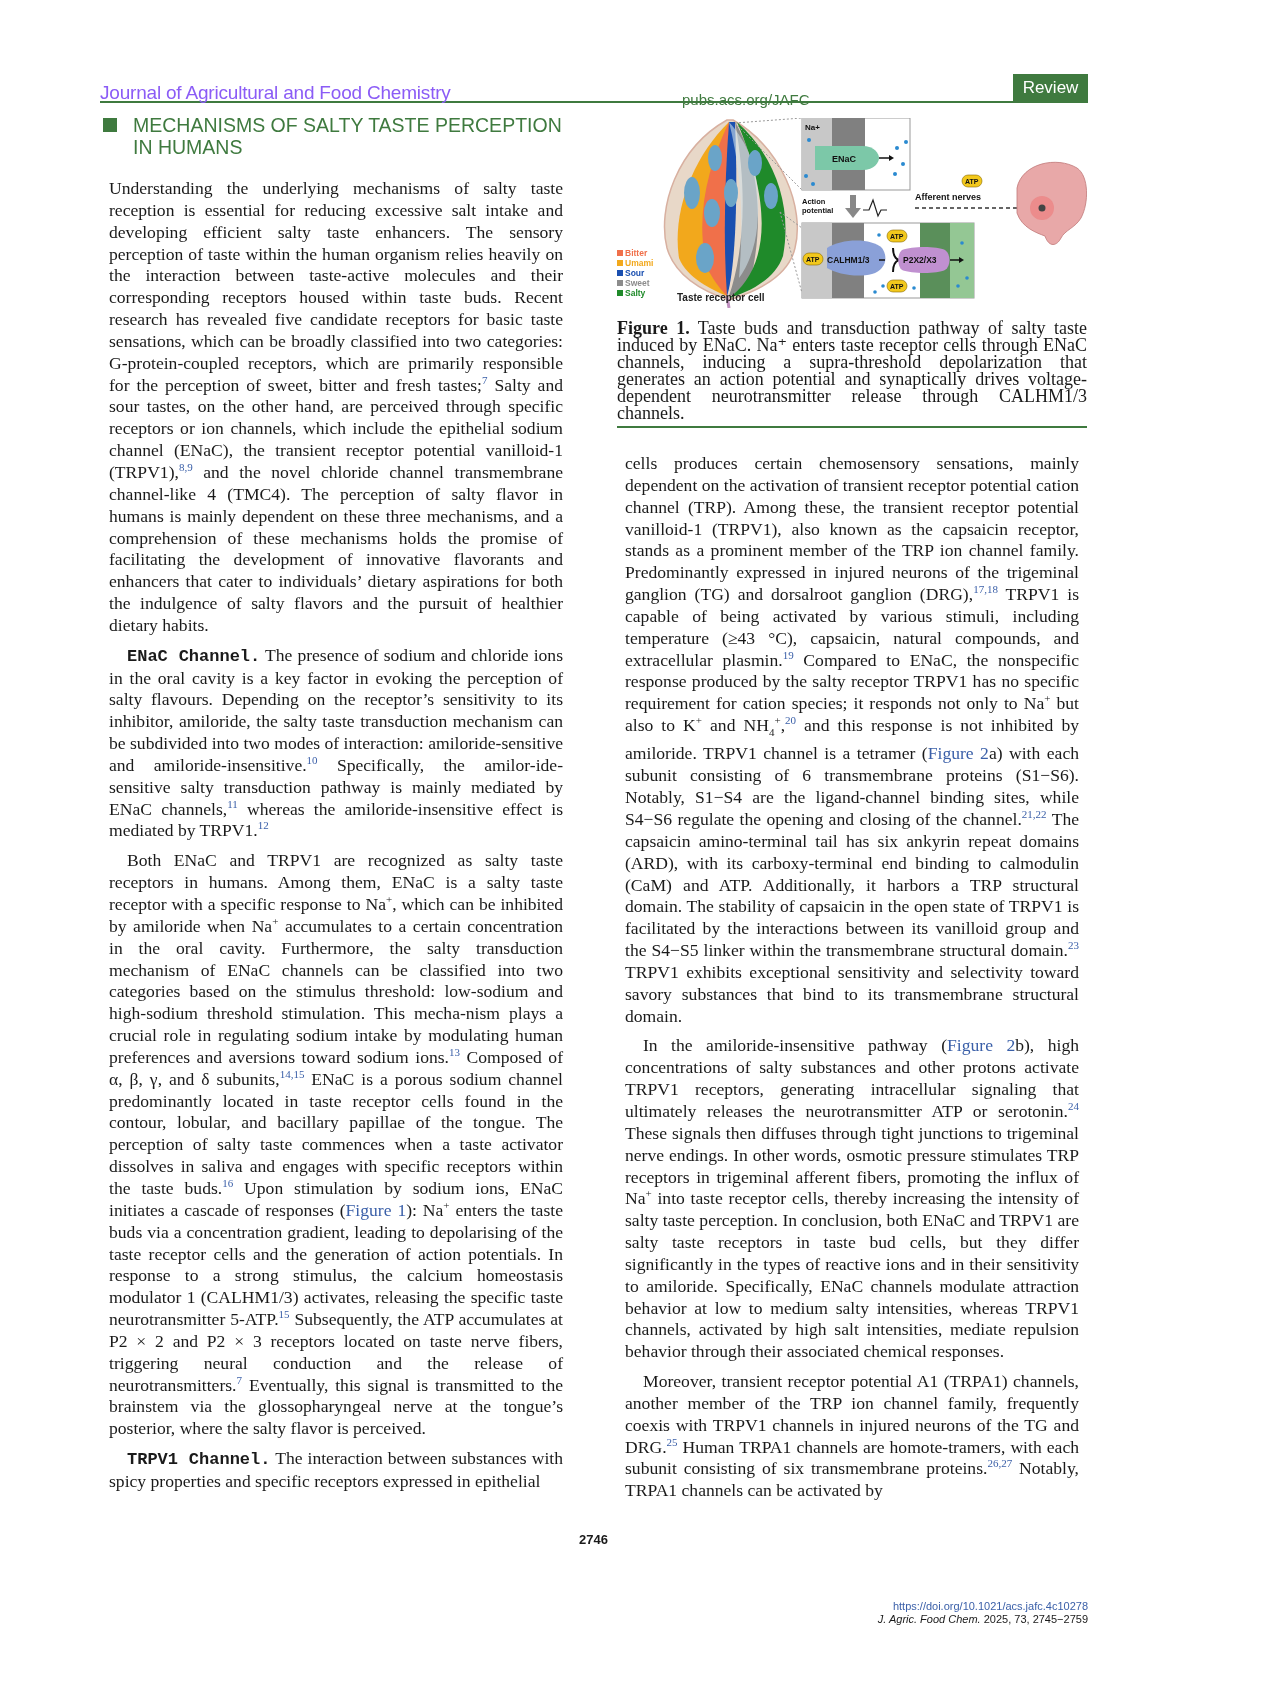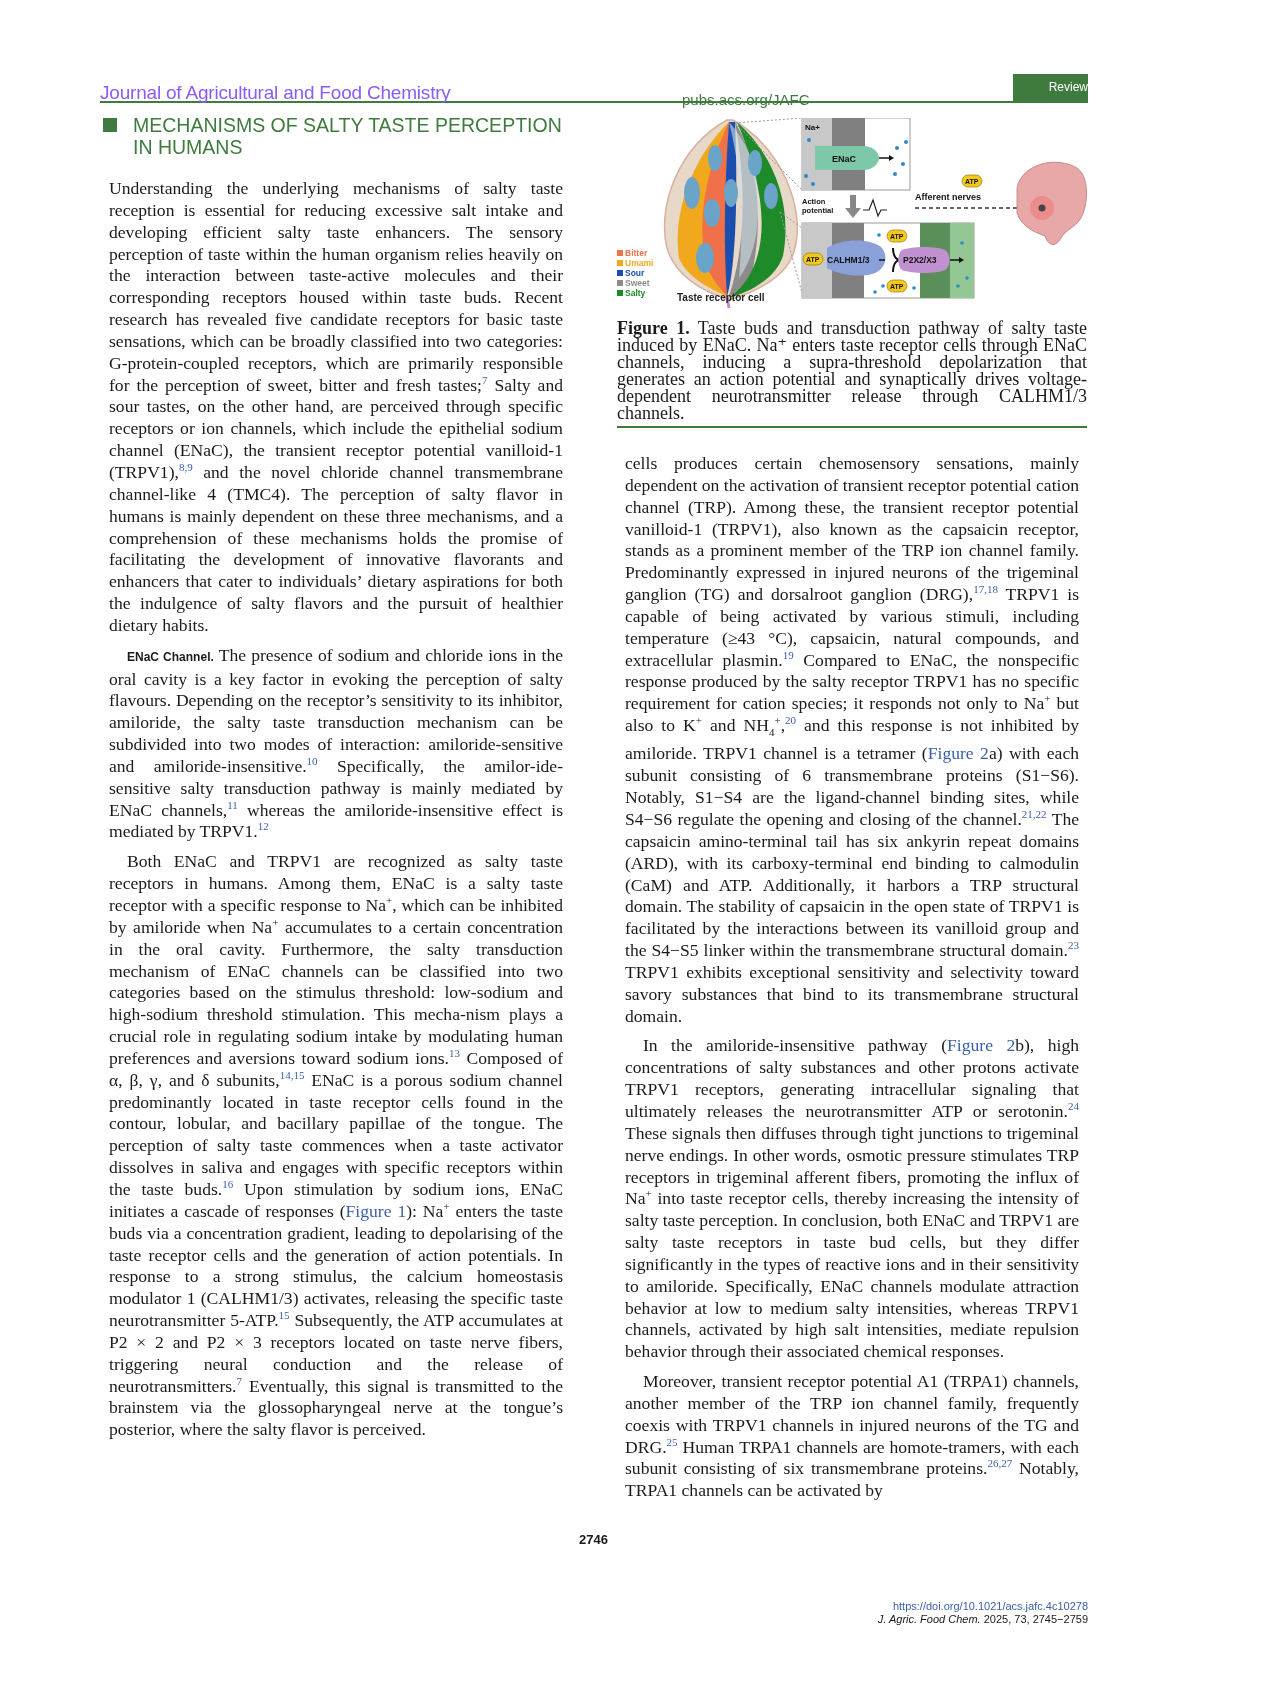--- a/index.html
+++ b/index.html
@@ -1,29 +1,29 @@
 <!DOCTYPE html>
 <html><head>
 <meta charset="utf-8">
 <style>
   html, body { margin:0; padding:0; background:#ffffff; }
   body { width:1276px; height:1683px; position:relative; overflow:hidden; font-family:"Liberation Serif", "DejaVu Serif", serif; color:#1a1a1a; }
   .header { position:absolute; left:100px; top:75px; width:988px; height:26px; border-bottom:2.5px solid #3f7a3f; }
   .journal { position:absolute; left:0; top:7px; font-family:"Liberation Sans", sans-serif; font-size:19px; color:#8b5cf6; letter-spacing:-0.2px; }
   .site { position:absolute; left:582px; top:4px; font-family:"Liberation Sans", sans-serif; font-size:15px; color:#3f7a3f;margin-top:12px; }
-  .badge { position:absolute; right:0; top:-1px; width:75px; height:27px; background:#3f7a3f; color:#fff; font-family:"Liberation Sans", sans-serif; font-size:12px; text-align:right; line-height:27px; }
+  .badge { position:absolute; right:0; top:-1px; width:75px; height:27px; background:#3f7a3f; color:#fff; font-family:"Liberation Sans", sans-serif; font-size:17px; text-align:center; line-height:27px; }
   .col { position:absolute; width:470px; font-size:17.6px; line-height:21.85px; text-align:justify; }
   .col-left { left:101px; top:170px; }
   .col-right { left:617px; top:445px; }
   .col p { margin:8px; }
   .indent { text-indent:18px; }
   .section-title { position:absolute; left:103px; top:114px; width:480px; font-family:"Liberation Sans", sans-serif; font-size:19.5px; color:#3f7a3f; line-height:22px; }
   .section-title .sq { position:absolute; left:0; top:4px; width:14px; height:14px; background:#3f7a3f; }
   .section-title .txt { display:block; padding-left:30px; }
-  .subhead { font-family:Liberation Sans, sans-serif; font-weight:bold; font-size:12px; }
+  .subhead { font-family:Liberation Mono, monospace; font-weight:bold; font-size:17px; }
   sup { font-size:11px; color:#3a5fa8; line-height:0; vertical-align:super; }
   sup.plain { color:#1a1a1a; }
   .link { color:#3a5fa8; }
   .figure { position:absolute; left:617px; top:118px; width:470px; height:190px; }
   .caption { position:absolute; left:617px; top:320px; width:470px; font-size:18px; line-height:17px; text-align:justify; }
   .caption b { font-weight:bold; }
   .fig-rule { position:absolute; left:617px; top:426px; width:470px; height:2px; background:#3f7a3f; }
   .footer-page { position:absolute; left:579px; top:1532px; font-family:"Liberation Sans", sans-serif; font-weight:bold; font-size:13px; }
   .footer-doi { position:absolute; right:188px; top:1600px; font-family:"Liberation Sans", sans-serif; font-size:11px; color:#3a5fa8; text-align:right;padding-left:36px; }
   .footer-cite { position:absolute; right:188px; top:1613px; font-family:"Liberation Sans", sans-serif; font-size:11px; font-style:italic; text-align:right;margin-left:44px; }
@@ -42,20 +42,21 @@
 
 <div class="section-title">
   <span class="sq"></span>
   <span class="txt">MECHANISMS OF SALTY TASTE PERCEPTION IN HUMANS</span>
 </div>
 
 <div class="col col-left">
   <p><span>Understanding the underlying mechanisms of salty taste reception is essential for reducing excessive salt intake and developing efficient salty taste enhancers. The sensory perception of taste within the human organism relies heavily on the interaction between taste-active molecules and their corresponding receptors housed within taste buds. Recent research has revealed five candidate receptors for basic taste sensations, which can be broadly classified into two categories: G-protein-coupled receptors, which are primarily responsible for the perception of sweet, bitter and fresh tastes;</span><sup>7</sup><span> Salty and sour tastes, on the other hand, are perceived through specific receptors or ion channels, which include the epithelial sodium channel (ENaC), the transient receptor potential vanilloid-1 (TRPV1),</span><sup>8,9</sup><span> and the novel chloride channel transmembrane channel-like 4 (TMC4). The perception of salty flavor in humans is mainly dependent on these three mechanisms, and a comprehension of these mechanisms holds the promise of facilitating the development of innovative flavorants and enhancers that cater to individuals’ dietary aspirations for both the indulgence of salty flavors and the pursuit of healthier dietary habits.</span></p>
   <p class="indent"><span class="subhead">ENaC Channel.</span><span> The presence of sodium and chloride ions in the oral cavity is a key factor in evoking the perception of salty flavours. Depending on the receptor’s sensitivity to its inhibitor, amiloride, the salty taste transduction mechanism can be subdivided into two modes of interaction: amiloride-sensitive and amiloride-insensitive.</span><sup>10</sup><span> Specifically, the amilor-ide-sensitive salty transduction pathway is mainly mediated by ENaC channels,</span><sup>11</sup><span> whereas the amiloride-insensitive effect is mediated by TRPV1.</span><sup>12</sup></p>
   <p class="indent"><span>Both ENaC and TRPV1 are recognized as salty taste receptors in humans. Among them, ENaC is a salty taste receptor with a specific response to Na</span><sup class="plain">+</sup><span>, which can be inhibited by amiloride when Na</span><sup class="plain">+</sup><span> accumulates to a certain concentration in the oral cavity. Furthermore, the salty transduction mechanism of ENaC channels can be classified into two categories based on the stimulus threshold: low-sodium and high-sodium threshold stimulation. This mecha-nism plays a crucial role in regulating sodium intake by modulating human preferences and aversions toward sodium ions.</span><sup>13</sup><span> Composed of α, β, γ, and δ subunits,</span><sup>14,15</sup><span> ENaC is a porous sodium channel predominantly located in taste receptor cells found in the contour, lobular, and bacillary papillae of the tongue. The perception of salty taste commences when a taste activator dissolves in saliva and engages with specific receptors within the taste buds.</span><sup>16</sup><span> Upon stimulation by sodium ions, ENaC initiates a cascade of responses (</span><span class="link">Figure 1</span><span>): Na</span><sup class="plain">+</sup><span> enters the taste buds via a concentration gradient, leading to depolarising of the taste receptor cells and the generation of action potentials. In response to a strong stimulus, the calcium homeostasis modulator 1 (CALHM1/3) activates, releasing the specific taste neurotransmitter 5-ATP.</span><sup>15</sup><span> Subsequently, the ATP accumulates at P2 × 2 and P2 × 3 receptors located on taste nerve fibers, triggering neural conduction and the release of neurotransmitters.</span><sup>7</sup><span> Eventually, this signal is transmitted to the brainstem via the glossopharyngeal nerve at the tongue’s posterior, where the salty flavor is perceived.</span></p>
+  <p class="indent"><span class="subhead">TRPV1 Channel.</span><span> The interaction between substances with spicy properties and specific receptors expressed in epithelial</span></p>
 </div>
 
 <div class="figure">
   <div class="legend">
     <div style="color:#f0704a"><span class="sw" style="background:#f0704a"></span><span>Bitter</span></div>
     <div style="color:#f2a81c"><span class="sw" style="background:#f2a81c"></span><span>Umami</span></div>
     <div style="color:#1a4fb0"><span class="sw" style="background:#1a4fb0"></span><span>Sour</span></div>
     <div style="color:#8c8c8c"><span class="sw" style="background:#8c8c8c"></span><span>Sweet</span></div>
     <div style="color:#1f8a2a"><span class="sw" style="background:#1f8a2a"></span><span>Salty</span></div>
   </div>

